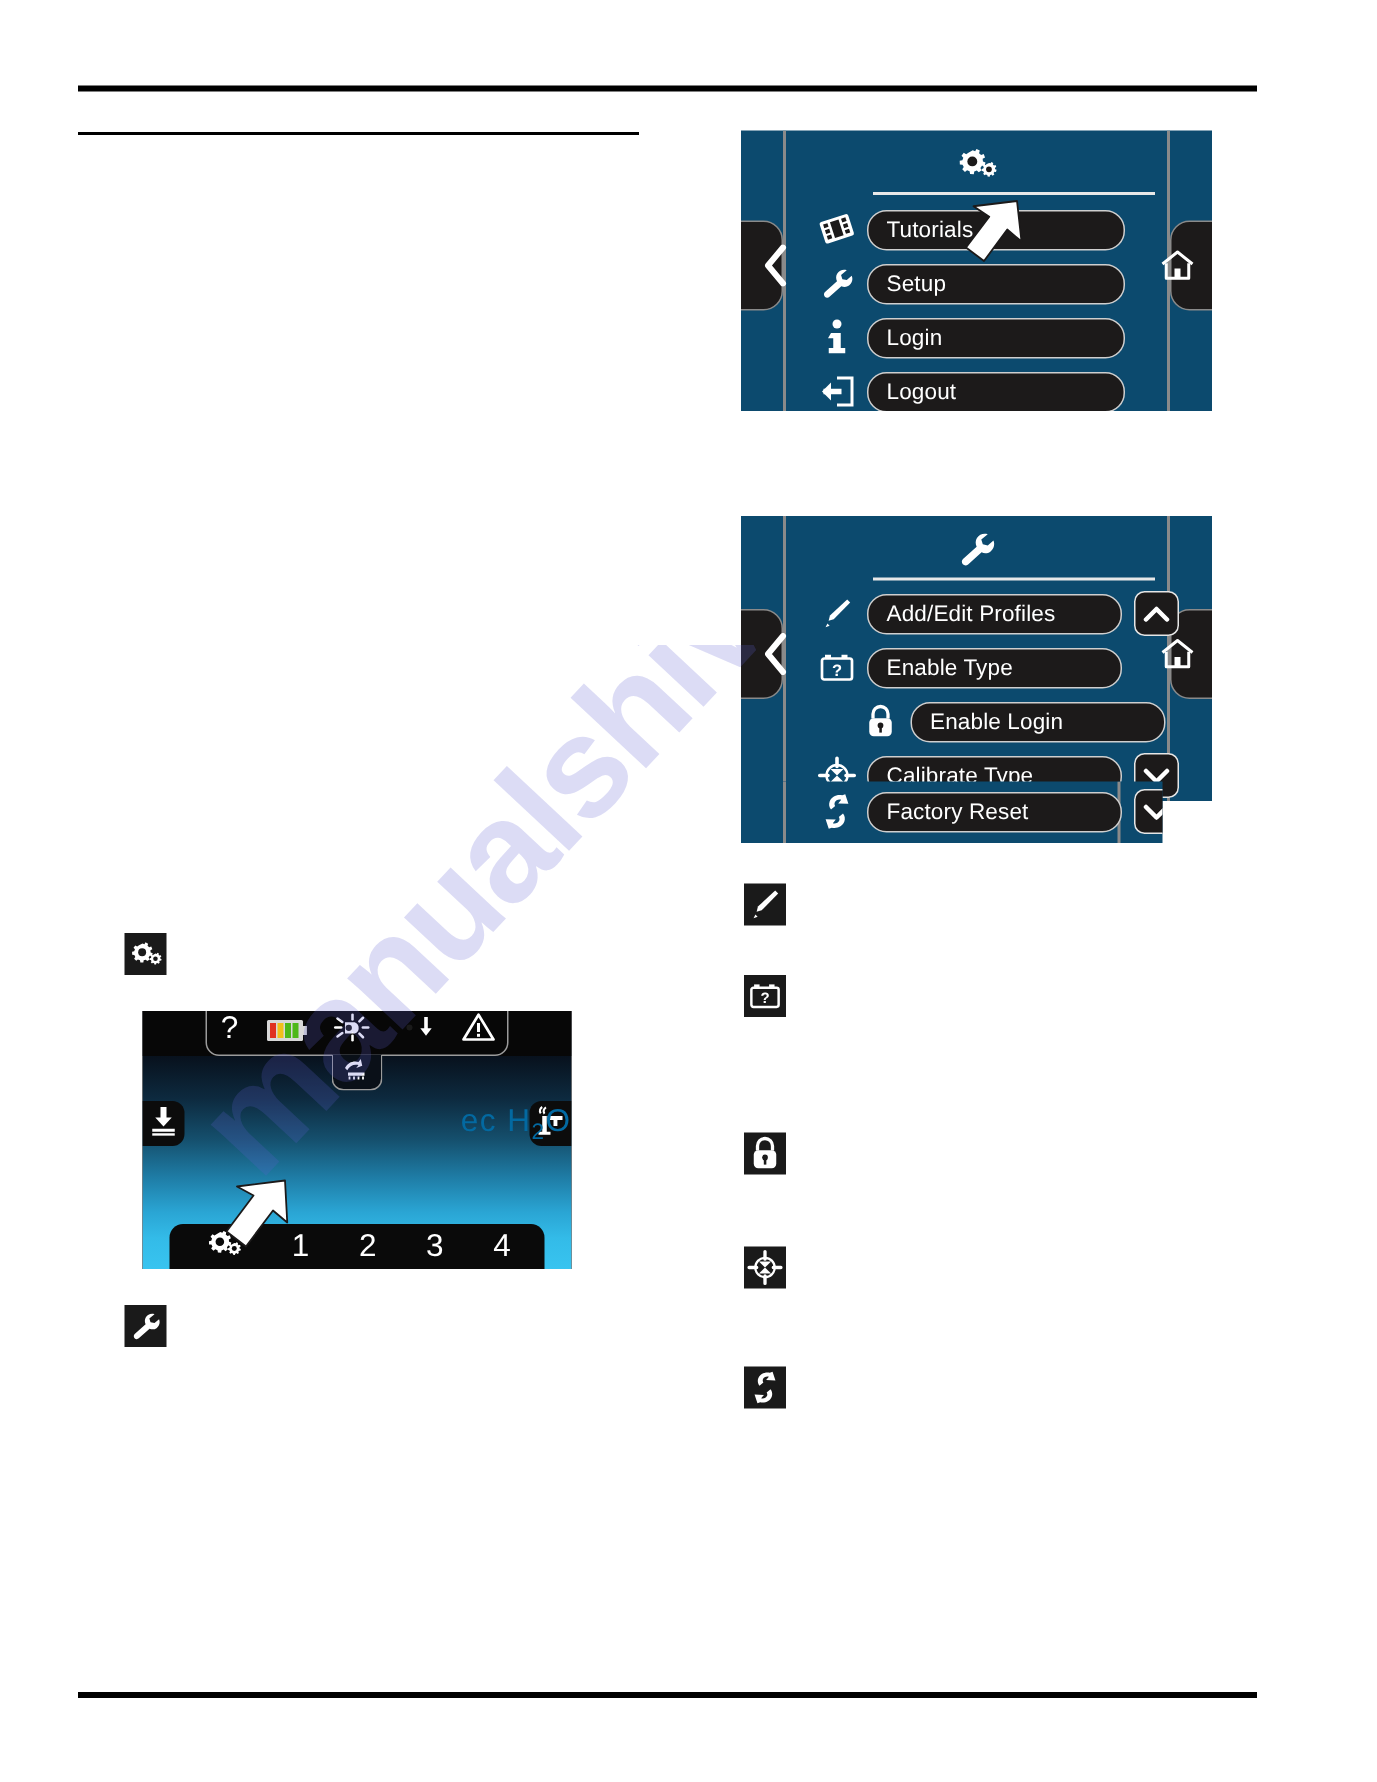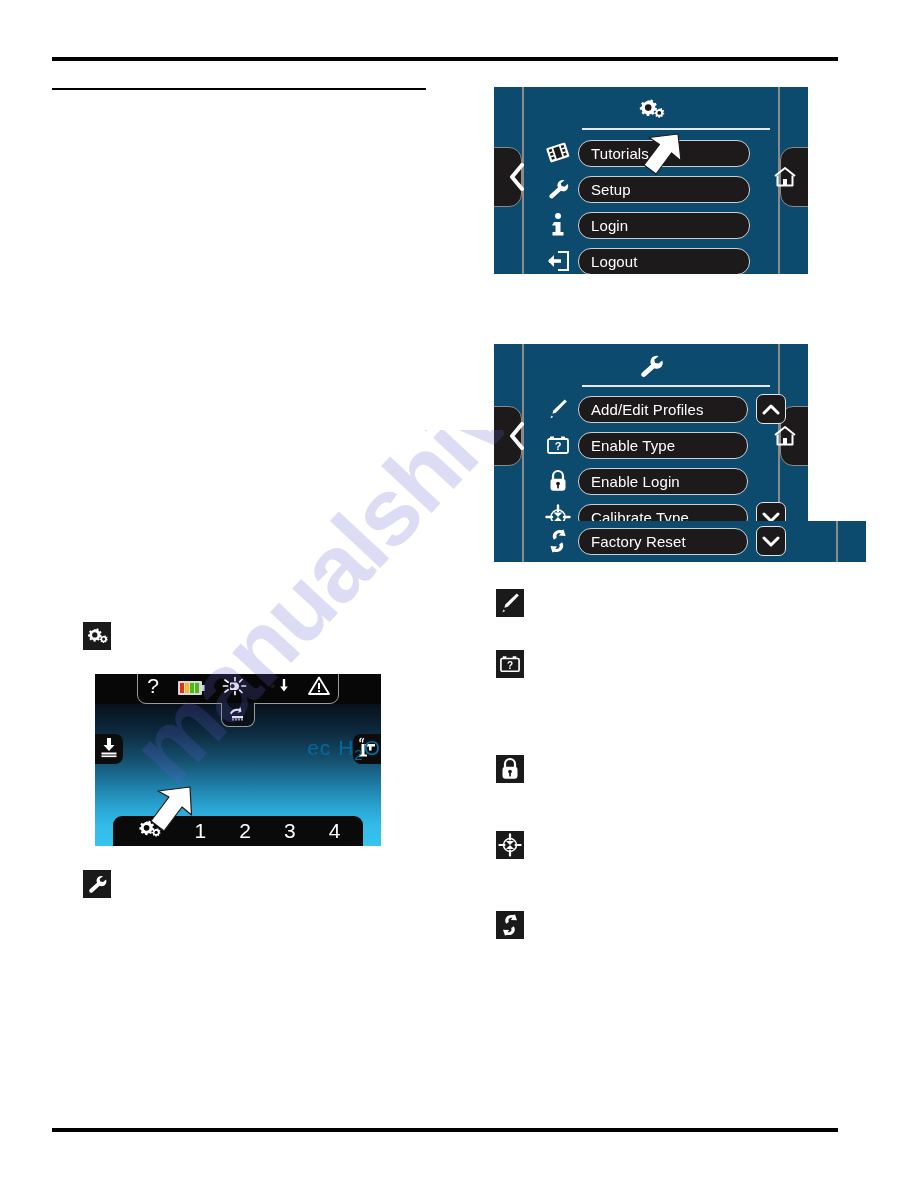--- a/index.html
+++ b/index.html
@@ -398,21 +398,21 @@
           <svg width="26" height="22" viewBox="0 0 26 22">
             <rect x="5" y="2.5" width="4" height="2.5" fill="#fff"></rect>
             <rect x="16" y="2.5" width="4" height="2.5" fill="#fff"></rect>
             <rect x="3" y="5" width="20" height="14" rx="1.5" stroke="#fff" stroke-width="1.8" fill="none"></rect>
             <text x="13" y="16.4" font-size="11" font-family="'Liberation Sans',sans-serif" fill="#fff" text-anchor="middle" font-weight="bold">?</text>
           </svg>
         </span>
         <span class="row-btn" style="width:170px;">Enable Type</span>
       </div>
 
-      <div class="menu-row" style="left:44px; top:123px; width:268px;">
+      <div class="menu-row" style="left:44px; top:123px; width:268px;justify-content:center;">
         <span class="row-icon">
           <svg width="22" height="24" viewBox="0 0 22 24">
             <path d="M6 10 V7 a5 5 0 0 1 10 0 v3" stroke="#fff" stroke-width="2.2" fill="none"></path>
             <rect x="3.5" y="9.8" width="15" height="12" rx="3" fill="#fff"></rect>
             <circle cx="11" cy="14.6" r="1.9" fill="#1c1a1a"></circle>
             <rect x="10.2" y="15" width="1.7" height="4.4" fill="#1c1a1a"></rect>
           </svg>
         </span>
         <span class="row-btn" style="width:170px;">Enable Login</span>
       </div>
@@ -429,21 +429,21 @@
         <span class="row-btn" style="width:170px;">Calibrate Type</span>
         <span class="scroll-btn">
           <svg width="18" height="12" viewBox="0 0 18 12">
             <path d="M2 3 L9 10 L16 3" stroke="#fff" stroke-width="3" fill="none" stroke-linecap="round" stroke-linejoin="round"></path>
           </svg>
         </span>
       </div>
     </div>
   </div>
 
-  <div class="panel" style="left:494px; top:521px; width:372px; height:41px;">
+  <div class="panel" style="left:494px; top:521px; width:281px; height:41px;">
     <div class="panel-inner">
       <div class="edge-line" style="left:28px;"></div>
       <div class="edge-line" style="right:28px;"></div>
 
       <div class="menu-row" style="left:44px; top:6px; width:268px;">
         <span class="row-icon">
           <svg width="24" height="26" viewBox="0 0 24 26">
             <path d="M15.5 2.2c-3.6-.8-7.2.9-8.4 4.1-.7 1.9-.3 3.9.9 5.4l2.8-2.3c-.5-.7-.6-1.6-.3-2.4.6-1.5 2.5-2.3 4.3-1.8l-2 2.4 6.8.3-2.1-6.4z" fill="#fff"></path>
             <path d="M8.5 23.8c3.6.8 7.2-.9 8.4-4.1.7-1.9.3-3.9-.9-5.4l-2.8 2.3c.5.7.6 1.6.3 2.4-.6 1.5-2.5 2.3-4.3 1.8l2-2.4-6.8-.3 2.1 6.4z" fill="#fff"></path>
           </svg>

